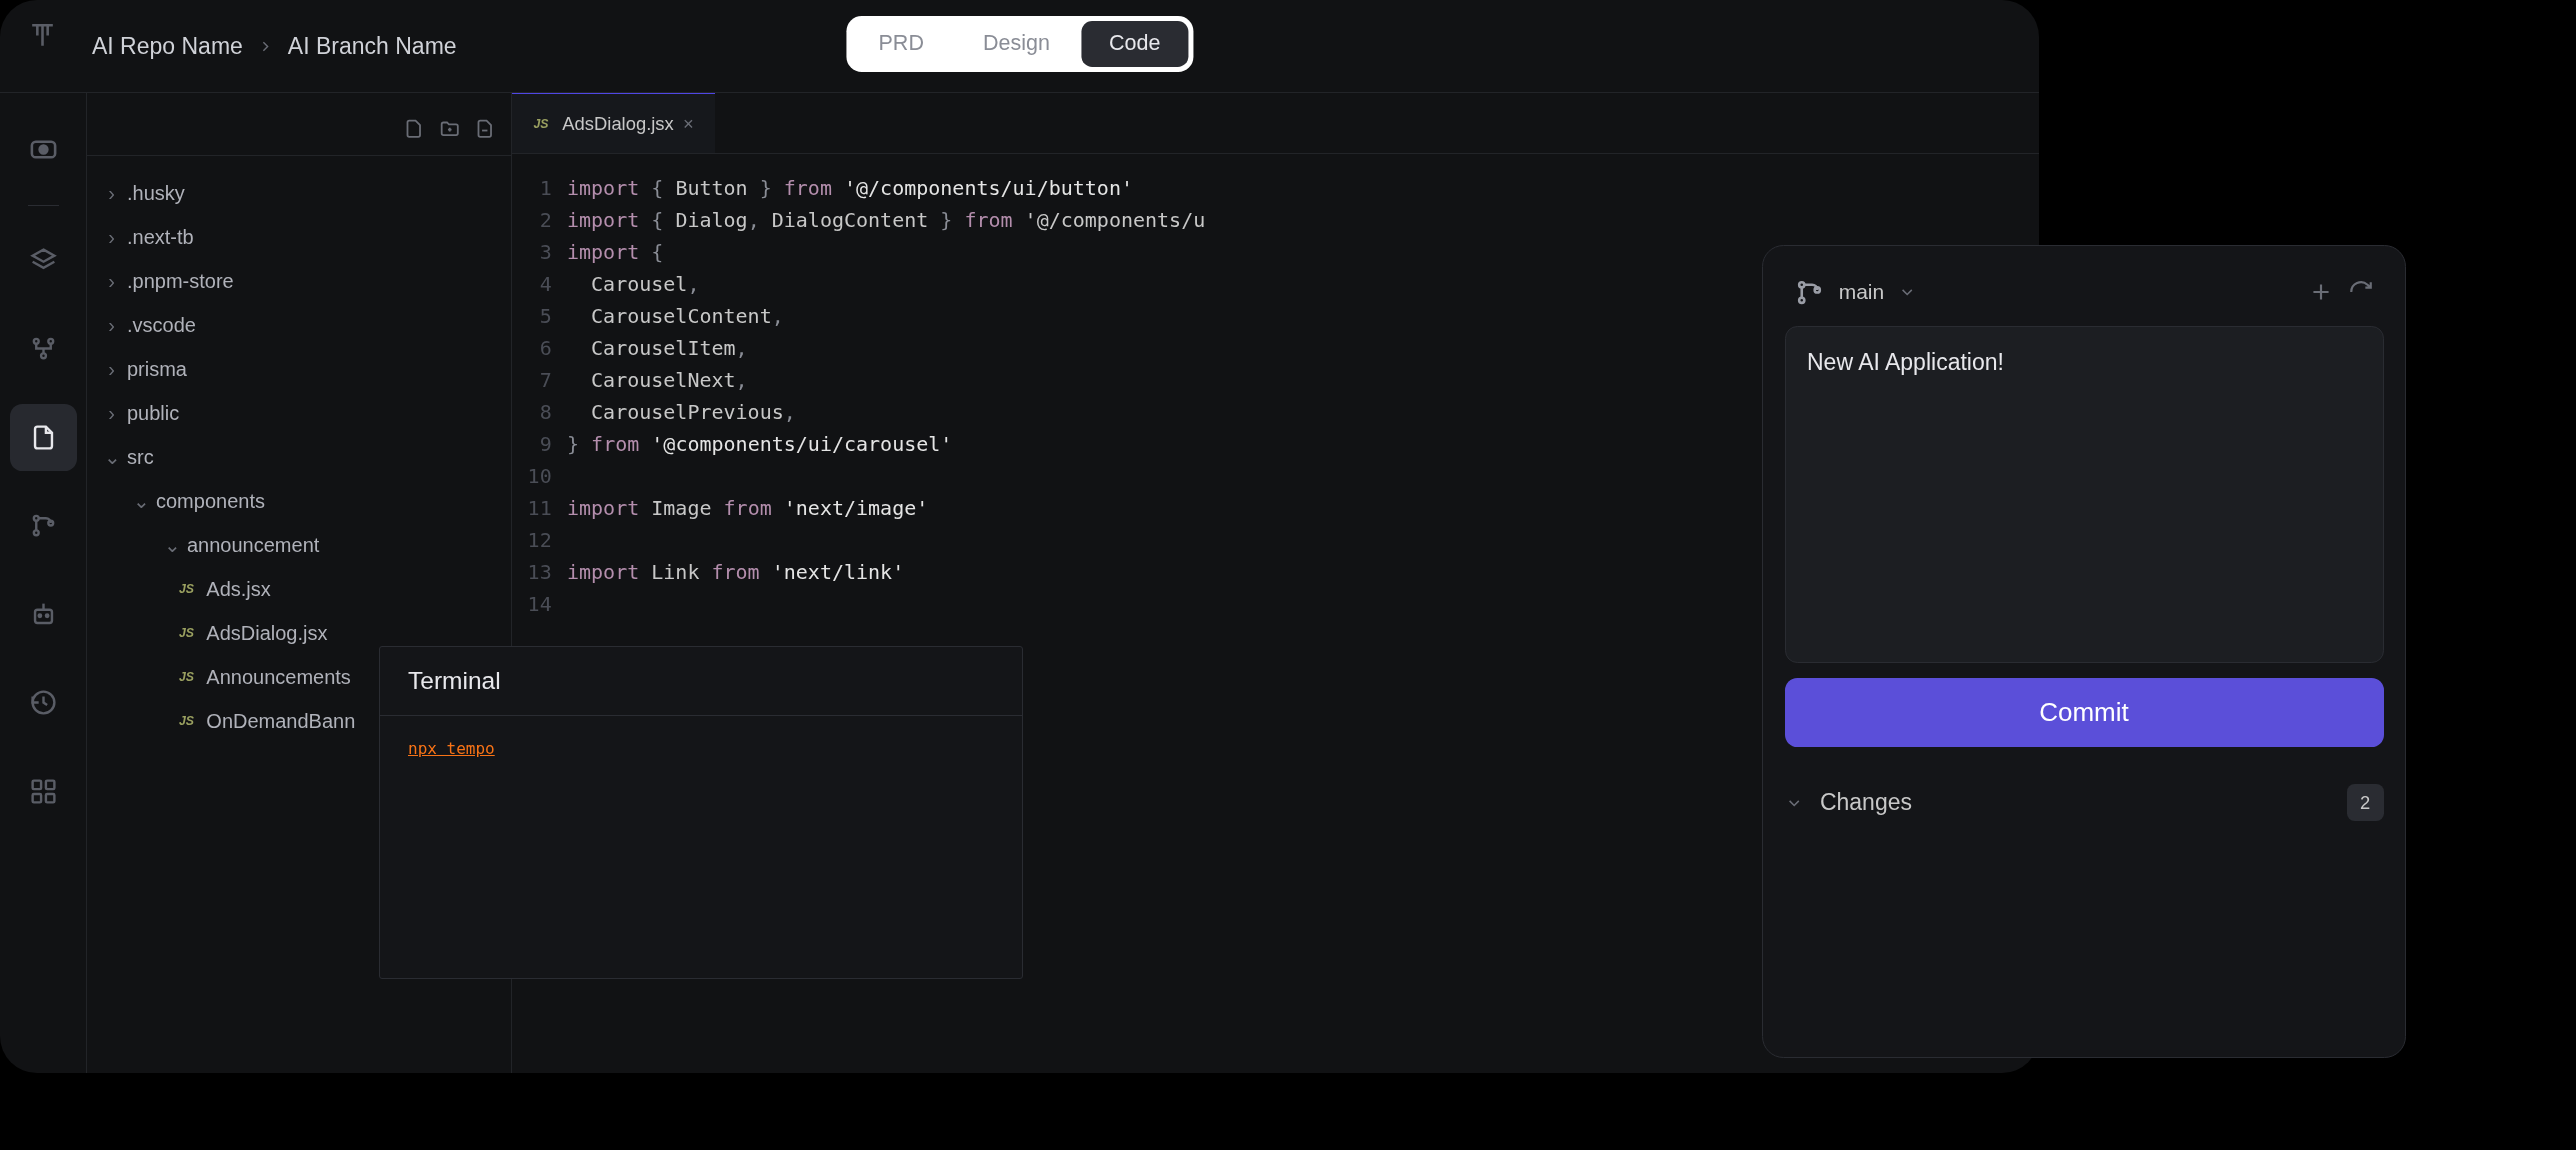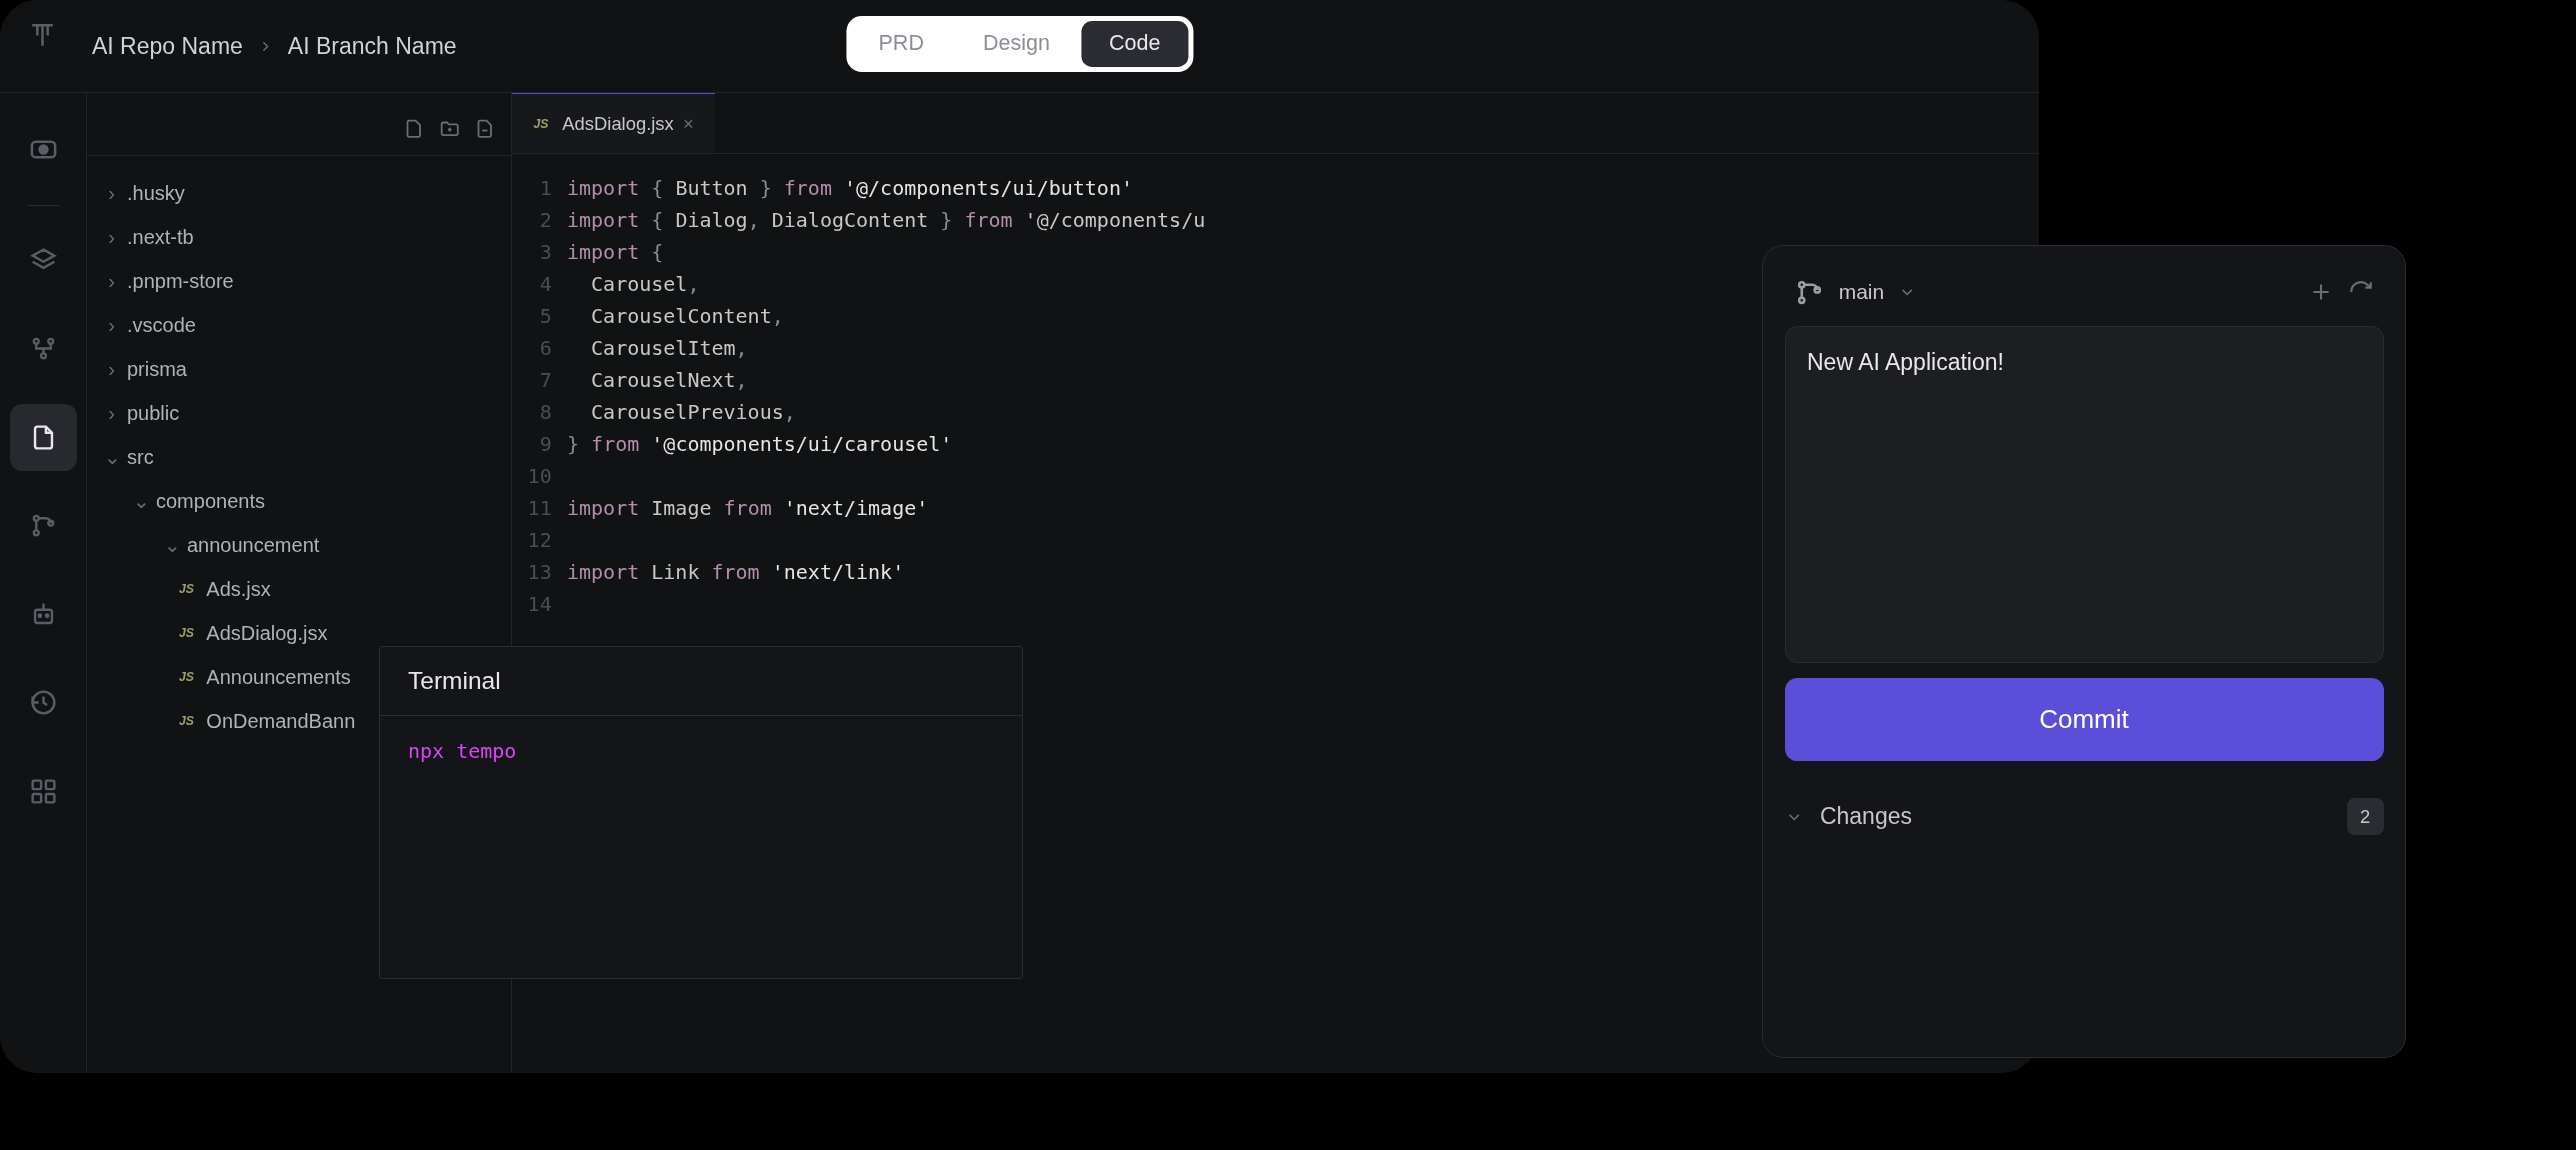--- a/index.html
+++ b/index.html
@@ -201,22 +201,23 @@
 }
 .terminal-title {
   padding: 20px 28px;
   font-size: 24.5px;
   color: #e8e8ec;
   border-bottom: 0.8px solid #2a2c32;
 }
 .terminal-body {
   padding: 23px 28px;
   font-family: "SF Mono", Menlo, Consolas, monospace;
-  font-size: 20px;
-  color: #d946ef;
+  font-size: 16px;
+  color: #f97316;
+  text-decoration: underline;
 }
 .commit-panel {
   position: absolute;
   left: 1762px;
   top: 245px;
   width: 644px;
   height: 813px;
   background: #141518;
   border: 0.8px solid #2a2c32;
   border-radius: 21.5px;
@@ -243,21 +244,21 @@
   font-size: 23px;
   color: #e8e8ec;
 }
 .commit-btn {
   margin-top: 15.3px;
   background: #5b4fd9;
   color: #fff;
   font-size: 26px;
   font-weight: 500;
   border-radius: 12.3px;
-  height: 83px;
+  height: 69px;
   display: flex;
   align-items: center;
   justify-content: center;
   cursor: pointer;
 }
 .changes-row {
   display: flex;
   align-items: center;
   gap: 17px;
   margin-top: 37px;

